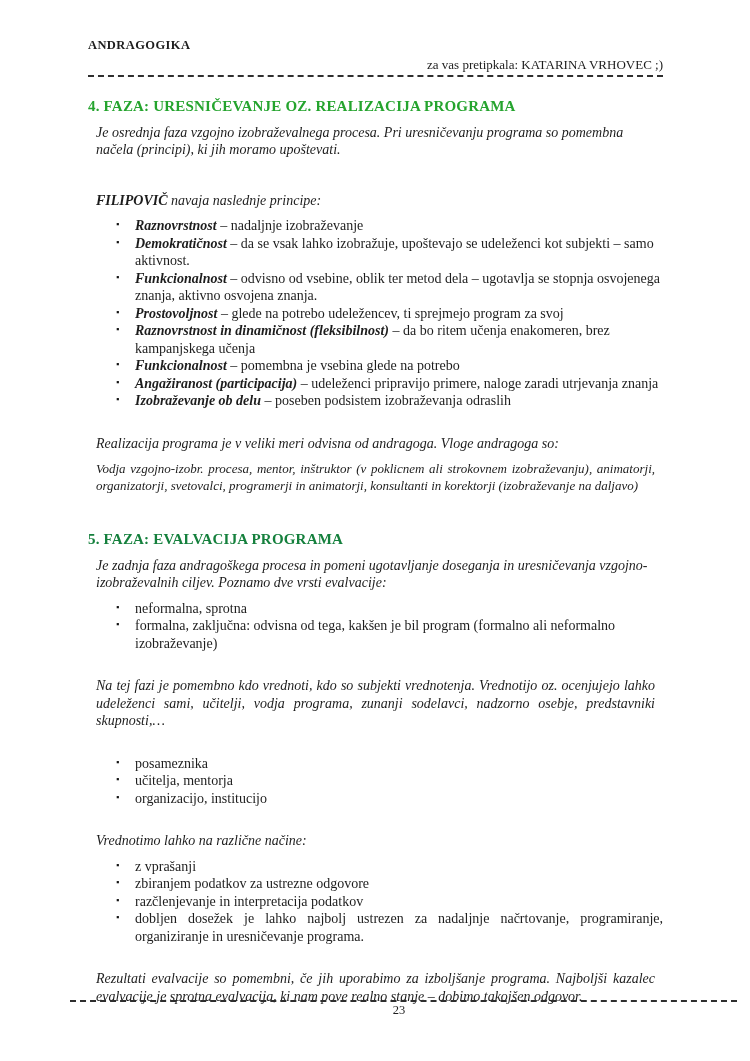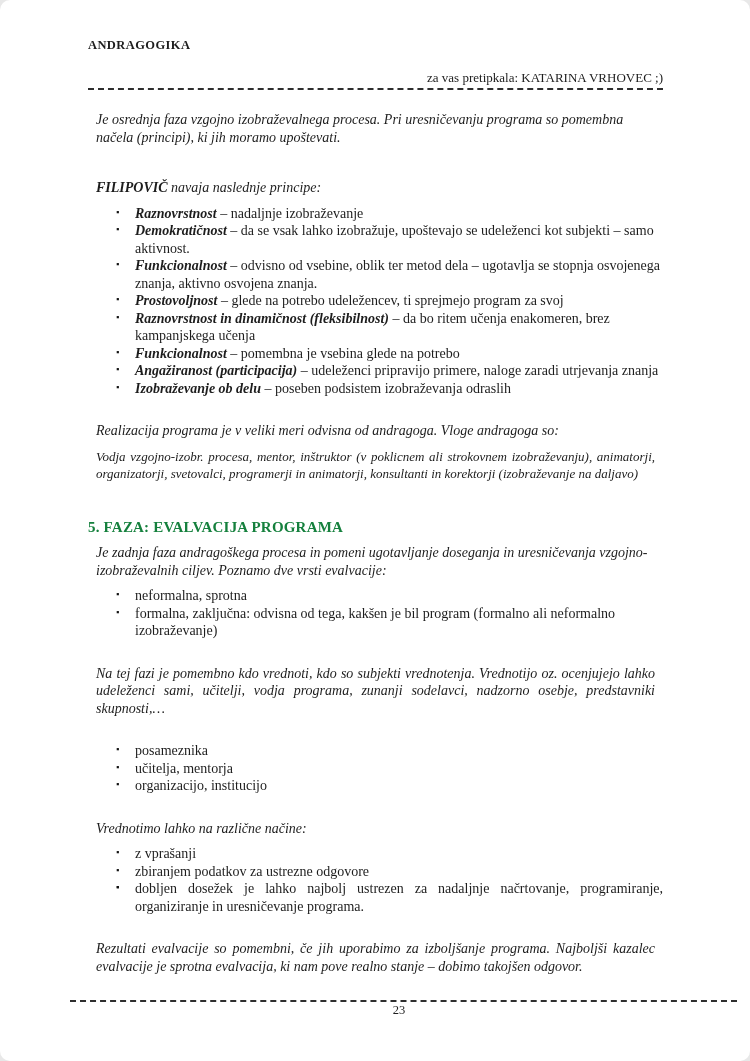--- a/index.html
+++ b/index.html
@@ -1,25 +1,24 @@
 <!DOCTYPE html>
 <html><head>
 <meta charset="utf-8">
 <style>
   html,body{margin:0;padding:0;background:#e8e8e8;}
   .page{
     width:750px;height:1061px;position:relative;background:#ffffff;
     font-family:"Liberation Serif", serif;color:#1d1d1d;overflow:hidden;
     margin:0 auto;
-    border-radius:10px;
   }
   .content{position:absolute;left:88px;width:575px;top:38px;}
   .doc-header{border-bottom:2px dashed #2e2e2e;padding-bottom:2px;}
   .doc-header .course{display:block;font-size:12.5px;font-weight:bold;letter-spacing:.4px;}
-  .doc-header .credit{display:block;font-size:13px;text-align:right;margin-top:17px;}
+  .doc-header .credit{display:block;font-size:13px;text-align:right;margin-top:4px;}
   main{margin-top:21px;font-size:14px;line-height:17.5px;}
   .heading{font-size:15px;font-weight:bold;margin:0 0 7px 0;letter-spacing:.2px;}
   p.para{margin:8px;font-style:italic;}
   .justify{text-align:justify;}
   .indent{margin-left:47px;}
   .italicblk{font-style:italic;font-size:13px;line-height:17px;}
   .b{font-weight:bold;}
   .spacer{height:17px;}
   .spacer.large{height:29px;}
   ul.bullets{list-style:none;margin:0;padding:0;}
@@ -32,20 +31,21 @@
 </head>
 <body>
 
 <div class="page">
   <div class="content">
     <div class="doc-header">
       <span class="course">ANDRAGOGIKA</span>
       <span class="credit">za vas pretipkala: KATARINA VRHOVEC ;)</span>
     </div>
     <main id="doc-body">
+        <div class="heading" style="color: rgb(37, 164, 46);">4. FAZA: URESNIČEVANJE OZ. REALIZACIJA PROGRAMA</div>
         <p class="para"><span>Je osrednja faza vzgojno izobraževalnega procesa. Pri uresničevanju programa so pomembna načela (principi), ki jih moramo upoštevati.</span></p>
         <div class="spacer"></div>
         <p class="para"><span class="b">FILIPOVIČ</span><span> navaja naslednje principe:</span></p>
         <ul class="bullets">
           <li><span class="marker">▪</span><span class="term">Raznovrstnost</span><span> – nadaljnje izobraževanje</span></li>
           <li><span class="marker">▪</span><span class="term">Demokratičnost</span><span> – da se vsak lahko izobražuje, upoštevajo se udeleženci kot subjekti – samo aktivnost.</span></li>
           <li><span class="marker">▪</span><span class="term">Funkcionalnost</span><span> – odvisno od vsebine, oblik ter metod dela – ugotavlja se stopnja osvojenega znanja, aktivno osvojena znanja.</span></li>
           <li><span class="marker">▪</span><span class="term">Prostovoljnost</span><span> – glede na potrebo udeležencev, ti sprejmejo program za svoj</span></li>
           <li><span class="marker">▪</span><span class="term">Raznovrstnost in dinamičnost (fleksibilnost)</span><span> – da bo ritem učenja enakomeren, brez kampanjskega učenja</span></li>
           <li><span class="marker">▪</span><span class="term">Funkcionalnost</span><span> – pomembna je vsebina glede na potrebo</span></li>
@@ -68,21 +68,21 @@
         <ul class="bullets">
           <li><span class="marker">▪</span><span>posameznika</span></li>
           <li><span class="marker">▪</span><span>učitelja, mentorja</span></li>
           <li><span class="marker">▪</span><span>organizacijo, institucijo</span></li>
         </ul>
         <div class="spacer"></div>
         <p class="para"><span>Vrednotimo lahko na različne načine:</span></p>
         <ul class="bullets">
           <li><span class="marker">▪</span><span>z vprašanji</span></li>
           <li><span class="marker">▪</span><span>zbiranjem podatkov za ustrezne odgovore</span></li>
-          <li><span class="marker">▪</span></li>
+          <li><span class="marker">▪</span><span>razčlenjevanje in interpretacija podatkov</span></li>
           <li class="justify"><span class="marker">▪</span><span>dobljen dosežek je lahko najbolj ustrezen za nadaljnje načrtovanje, programiranje, organiziranje in uresničevanje programa.</span></li>
         </ul>
         <div class="spacer"></div>
         <p class="para justify"><span>Rezultati evalvacije so pomembni, če jih uporabimo za izboljšanje programa. Najboljši kazalec evalvacije je sprotna evalvacija, ki nam pove realno stanje – dobimo takojšen odgovor.</span></p>
       </main>
   </div>
   <div class="doc-footer-rule"></div>
   <div class="doc-footer-num">23</div>
 </div>
 

